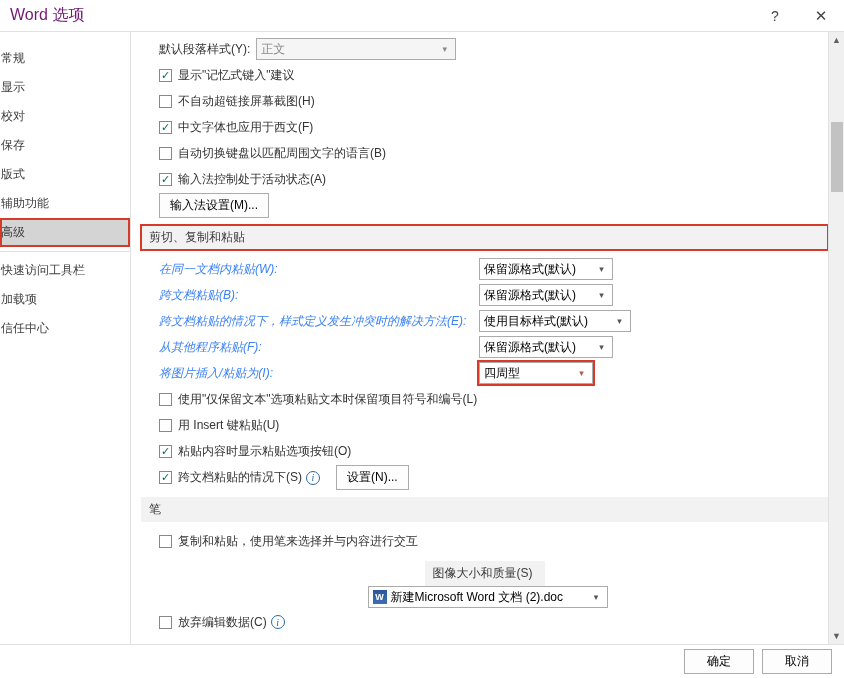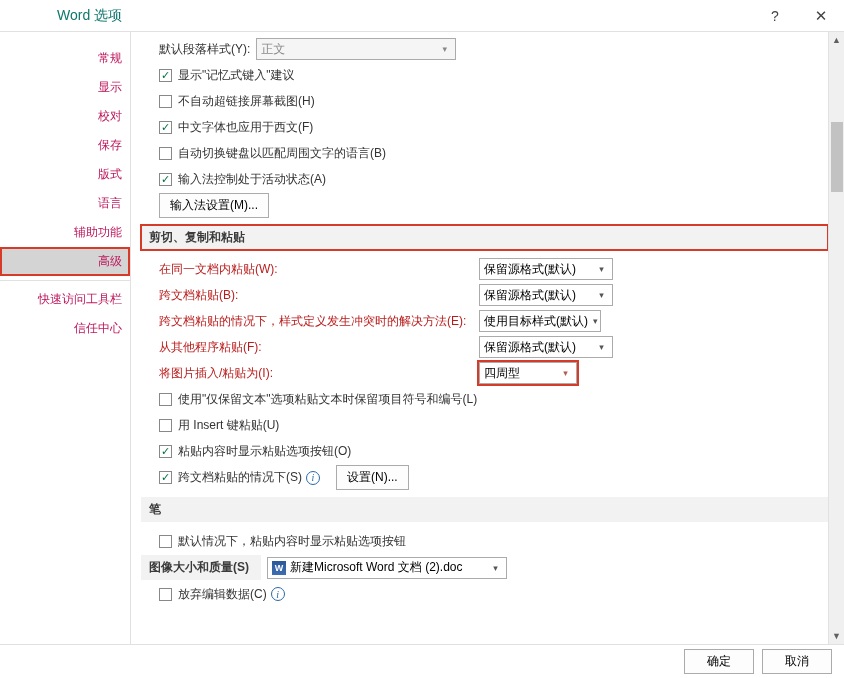--- a/index.html
+++ b/index.html
@@ -1,49 +1,49 @@
 <!DOCTYPE html>
 <html><head>
 <meta charset="utf-8">
 <style>
 * { box-sizing: border-box; margin: 0; padding: 0; font-family: "Microsoft YaHei", "Segoe UI", sans-serif; font-size: 12px; }
 body { background: #fff; width: 844px; height: 678px; overflow: hidden; position: relative; }
 
 .titlebar { height: 32px; display: flex; align-items: center; padding: 0 0 0 10px; background: #fff; border-bottom: 1px solid #e1e1e1; }
-.titlebar .title { flex: 1; color: #0f766e; font-size: 14px; margin-left: 47px; }
+.titlebar .title { flex: 1; color: #701a75; font-size: 16px; }
 .titlebar .help { width: 46px; text-align: center; color: #444; font-size: 14px; }
 .titlebar .close { width: 46px; text-align: center; color: #444; font-size: 15px; }
 
 .main { display: flex; height: 612px; }
 
 .sidebar { width: 131px; background: #fff; border-right: 1px solid #e1e1e1; padding-top: 12px; }
-.side-item { padding: 6px 8px; color: #be185d; cursor: pointer; text-align: right; }
+.side-item { padding: 6px 1px; color: #404040; cursor: pointer; }
 .side-item.selected { background: #d4d4d4; }
 .side-item.hl { outline: 2px solid #d63b2a; outline-offset: -2px; position: relative; }
 .side-sep { height: 1px; background: #e1e1e1; margin: 4px 0; }
 
 .content-wrap { flex: 1; position: relative; background: #fff; overflow: hidden; }
 .content { position: absolute; left: 0; top: 0; right: 16px; bottom: 0; overflow: hidden; padding: 4px 0 4px 10px; }
 .scrollbar-v { position: absolute; right: 0; top: 0; width: 16px; height: 100%; background: #f0f0f0; border-left: 1px solid #e1e1e1; }
 .scroll-arrow { height: 16px; display: flex; align-items: center; justify-content: center; color: #606060; font-size: 9px; }
 .scroll-thumb { position: absolute; left: 2px; width: 12px; background: #c2c2c2; }
 
 .row { display: flex; align-items: center; min-height: 26px; padding: 1px 0; }
 .indent { padding-left: 18px; }
 .chk { width: 13px; height: 13px; border: 1px solid #888; background: #fff; margin-right: 6px; display: inline-flex; align-items: center; justify-content: center; color: #00703c; font-size: 11px; line-height: 1; }
 .lbl { color: #333; }
 .dropdown { height: 22px; border: 1px solid #ababab; background: #fff; display: inline-flex; align-items: center; padding: 4px 4px; position: relative; }
 .dropdown.disabled { background: #f5f5f5; color: #888; }
 .dd-txt { flex: 1; padding-right: 4px; white-space: nowrap; }
 .dd-arrow { width: 14px; text-align: center; color: #555; font-size: 9px; border-left: 1px solid transparent; }
 .dropdown.gray-arrow .dd-arrow { color: #888; }
 .btn { height: 25px; border: 1px solid #ababab; background: #fdfdfd; padding: 0 10px; display: inline-flex; align-items: center; cursor: pointer; }
-.section-header { background: #f2f2f2; padding: 4px 8px; color: #3b3b3b; font-weight: bold; margin: 6px 0 6px 0; }
+.section-header { background: #f2f2f2; padding: 4px 8px; color: #3b3b3b; font-weight: normal; margin: 6px 0 6px 0; }
 .section-header.hl { outline: 2px solid #d63b2a; outline-offset: -1px; }
-.label-col { flex: 0 0 320px; color: #b91c1c; }
+.label-col { flex: 0 0 320px; color: #3b82f6; font-style: italic; }
 .hl-dd { outline: 2px solid #d63b2a; outline-offset: 0; }
 .info-icon { display: inline-flex; width: 14px; height: 14px; border: 1px solid #2a6aa6; border-radius: 50%; color: #2a6aa6; align-items: center; justify-content: center; font-size: 10px; margin-left: 4px; font-style: italic; font-family: Georgia, serif; }
 .doc-icon { display: inline-flex; width: 14px; height: 14px; background: linear-gradient(to bottom, #2b5797, #3e6eb3); color: #fff; font-size: 9px; align-items: center; justify-content: center; margin-right: 4px; font-weight: bold; }
 
 .footer { height: 34px; border-top: 1px solid #e1e1e1; display: flex; justify-content: flex-end; align-items: center; padding: 0 12px; gap: 8px; background: #fff; }
 .footer .btn { min-width: 70px; justify-content: center; }
 </style>
 </head>
 <body>
 
@@ -54,25 +54,25 @@
 </div>
 
 <div class="main">
 
   <div class="sidebar">
     <div class="side-item">常规</div>
     <div class="side-item">显示</div>
     <div class="side-item">校对</div>
     <div class="side-item">保存</div>
     <div class="side-item">版式</div>
-    <div class="side-item">语言</div>
     <div class="side-item">辅助功能</div>
     <div class="side-item selected hl">高级</div>
     <div class="side-sep"></div>
     <div class="side-item">快速访问工具栏</div>
+    <div class="side-item">加载项</div>
     <div class="side-item">信任中心</div>
   </div>
 
   <div class="content-wrap">
     <div class="content">
 
       <div class="row indent">
         <span class="lbl" style="margin-right:6px;">默认段落样式(Y):</span>
         <span class="dropdown disabled gray-arrow" style="width:200px;">
           <span class="dd-txt">正文</span>
@@ -115,35 +115,35 @@
       </div>
       <div class="row indent">
         <span class="label-col">跨文档粘贴(B):</span>
         <span class="dropdown" style="width:134px;">
           <span class="dd-txt">保留源格式(默认)</span>
           <span class="dd-arrow">▾</span>
         </span>
       </div>
       <div class="row indent">
         <span class="label-col">跨文档粘贴的情况下，样式定义发生冲突时的解决方法(E):</span>
-        <span class="dropdown" style="width:122px;">
+        <span class="dropdown" style="width:152px;">
           <span class="dd-txt">使用目标样式(默认)</span>
           <span class="dd-arrow">▾</span>
         </span>
       </div>
       <div class="row indent">
         <span class="label-col">从其他程序粘贴(F):</span>
         <span class="dropdown" style="width:134px;">
           <span class="dd-txt">保留源格式(默认)</span>
           <span class="dd-arrow">▾</span>
         </span>
       </div>
       <div class="row indent">
         <span class="label-col">将图片插入/粘贴为(I):</span>
-        <span class="dropdown hl-dd" style="width:98px;">
+        <span class="dropdown hl-dd" style="width:114px;">
           <span class="dd-txt">四周型</span>
           <span class="dd-arrow" style="color:#b35c4a;">▾</span>
         </span>
       </div>
 
       <div class="row indent">
         <span class="chk"></span>
         <span class="lbl">使用"仅保留文本"选项粘贴文本时保留项目符号和编号(L)</span>
       </div>
       <div class="row indent">
@@ -159,24 +159,24 @@
         <span class="lbl">跨文档粘贴的情况下(S)</span>
         <span class="info-icon">i</span>
         <span style="width:16px;"></span>
         <span class="btn">设置(N)...</span>
       </div>
 
       <div class="section-header">笔</div>
 
       <div class="row indent">
         <span class="chk"></span>
-        <span class="lbl">默认情况下，粘贴内容时显示粘贴选项按钮</span>
-      </div>
-
-      <div class="row" style="">
+        <span class="lbl">复制和粘贴，使用笔来选择并与内容进行交互</span>
+      </div>
+
+      <div class="row" style="margin-top:6px;flex-direction:column;">
         <span class="section-header" style="margin:0; flex:0 0 auto; padding-right:12px;">图像大小和质量(S)</span>
         <span class="dropdown" style="width:240px; margin-left:6px;">
           <span class="doc-icon">W</span>
           <span class="dd-txt">新建Microsoft Word 文档 (2).doc</span>
           <span class="dd-arrow">▾</span>
         </span>
       </div>
 
       <div class="row indent">
         <span class="chk"></span>

